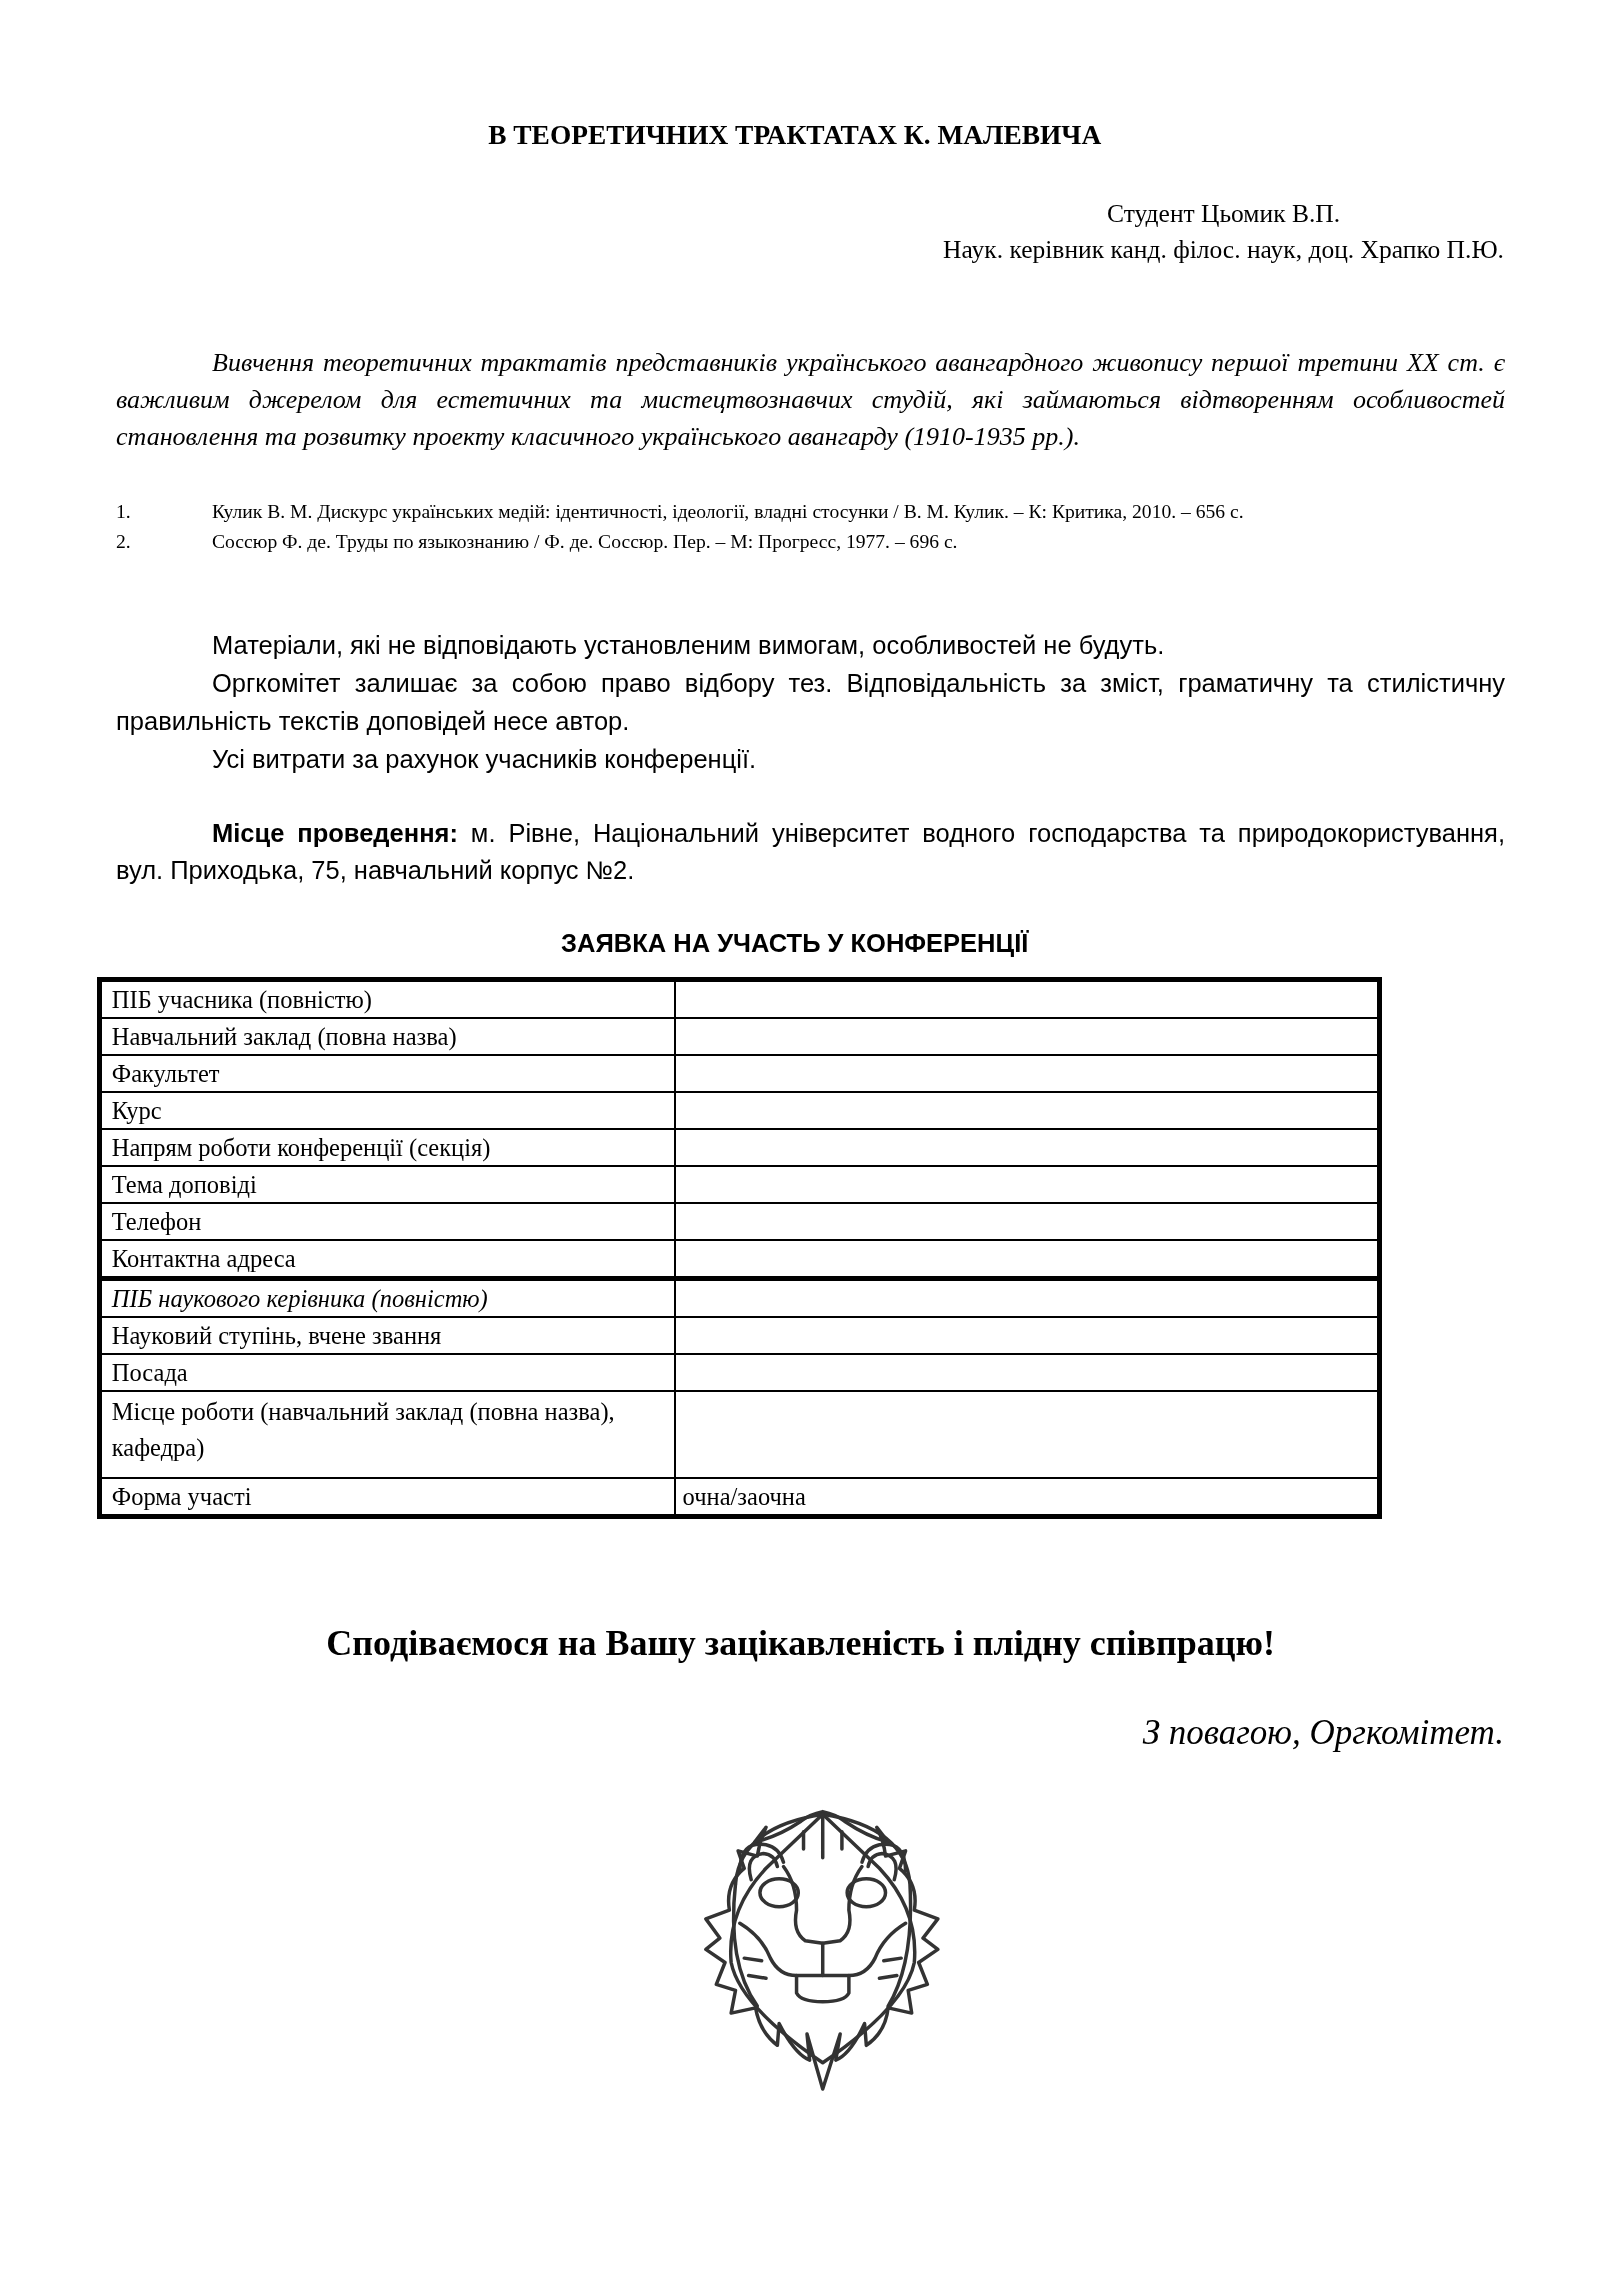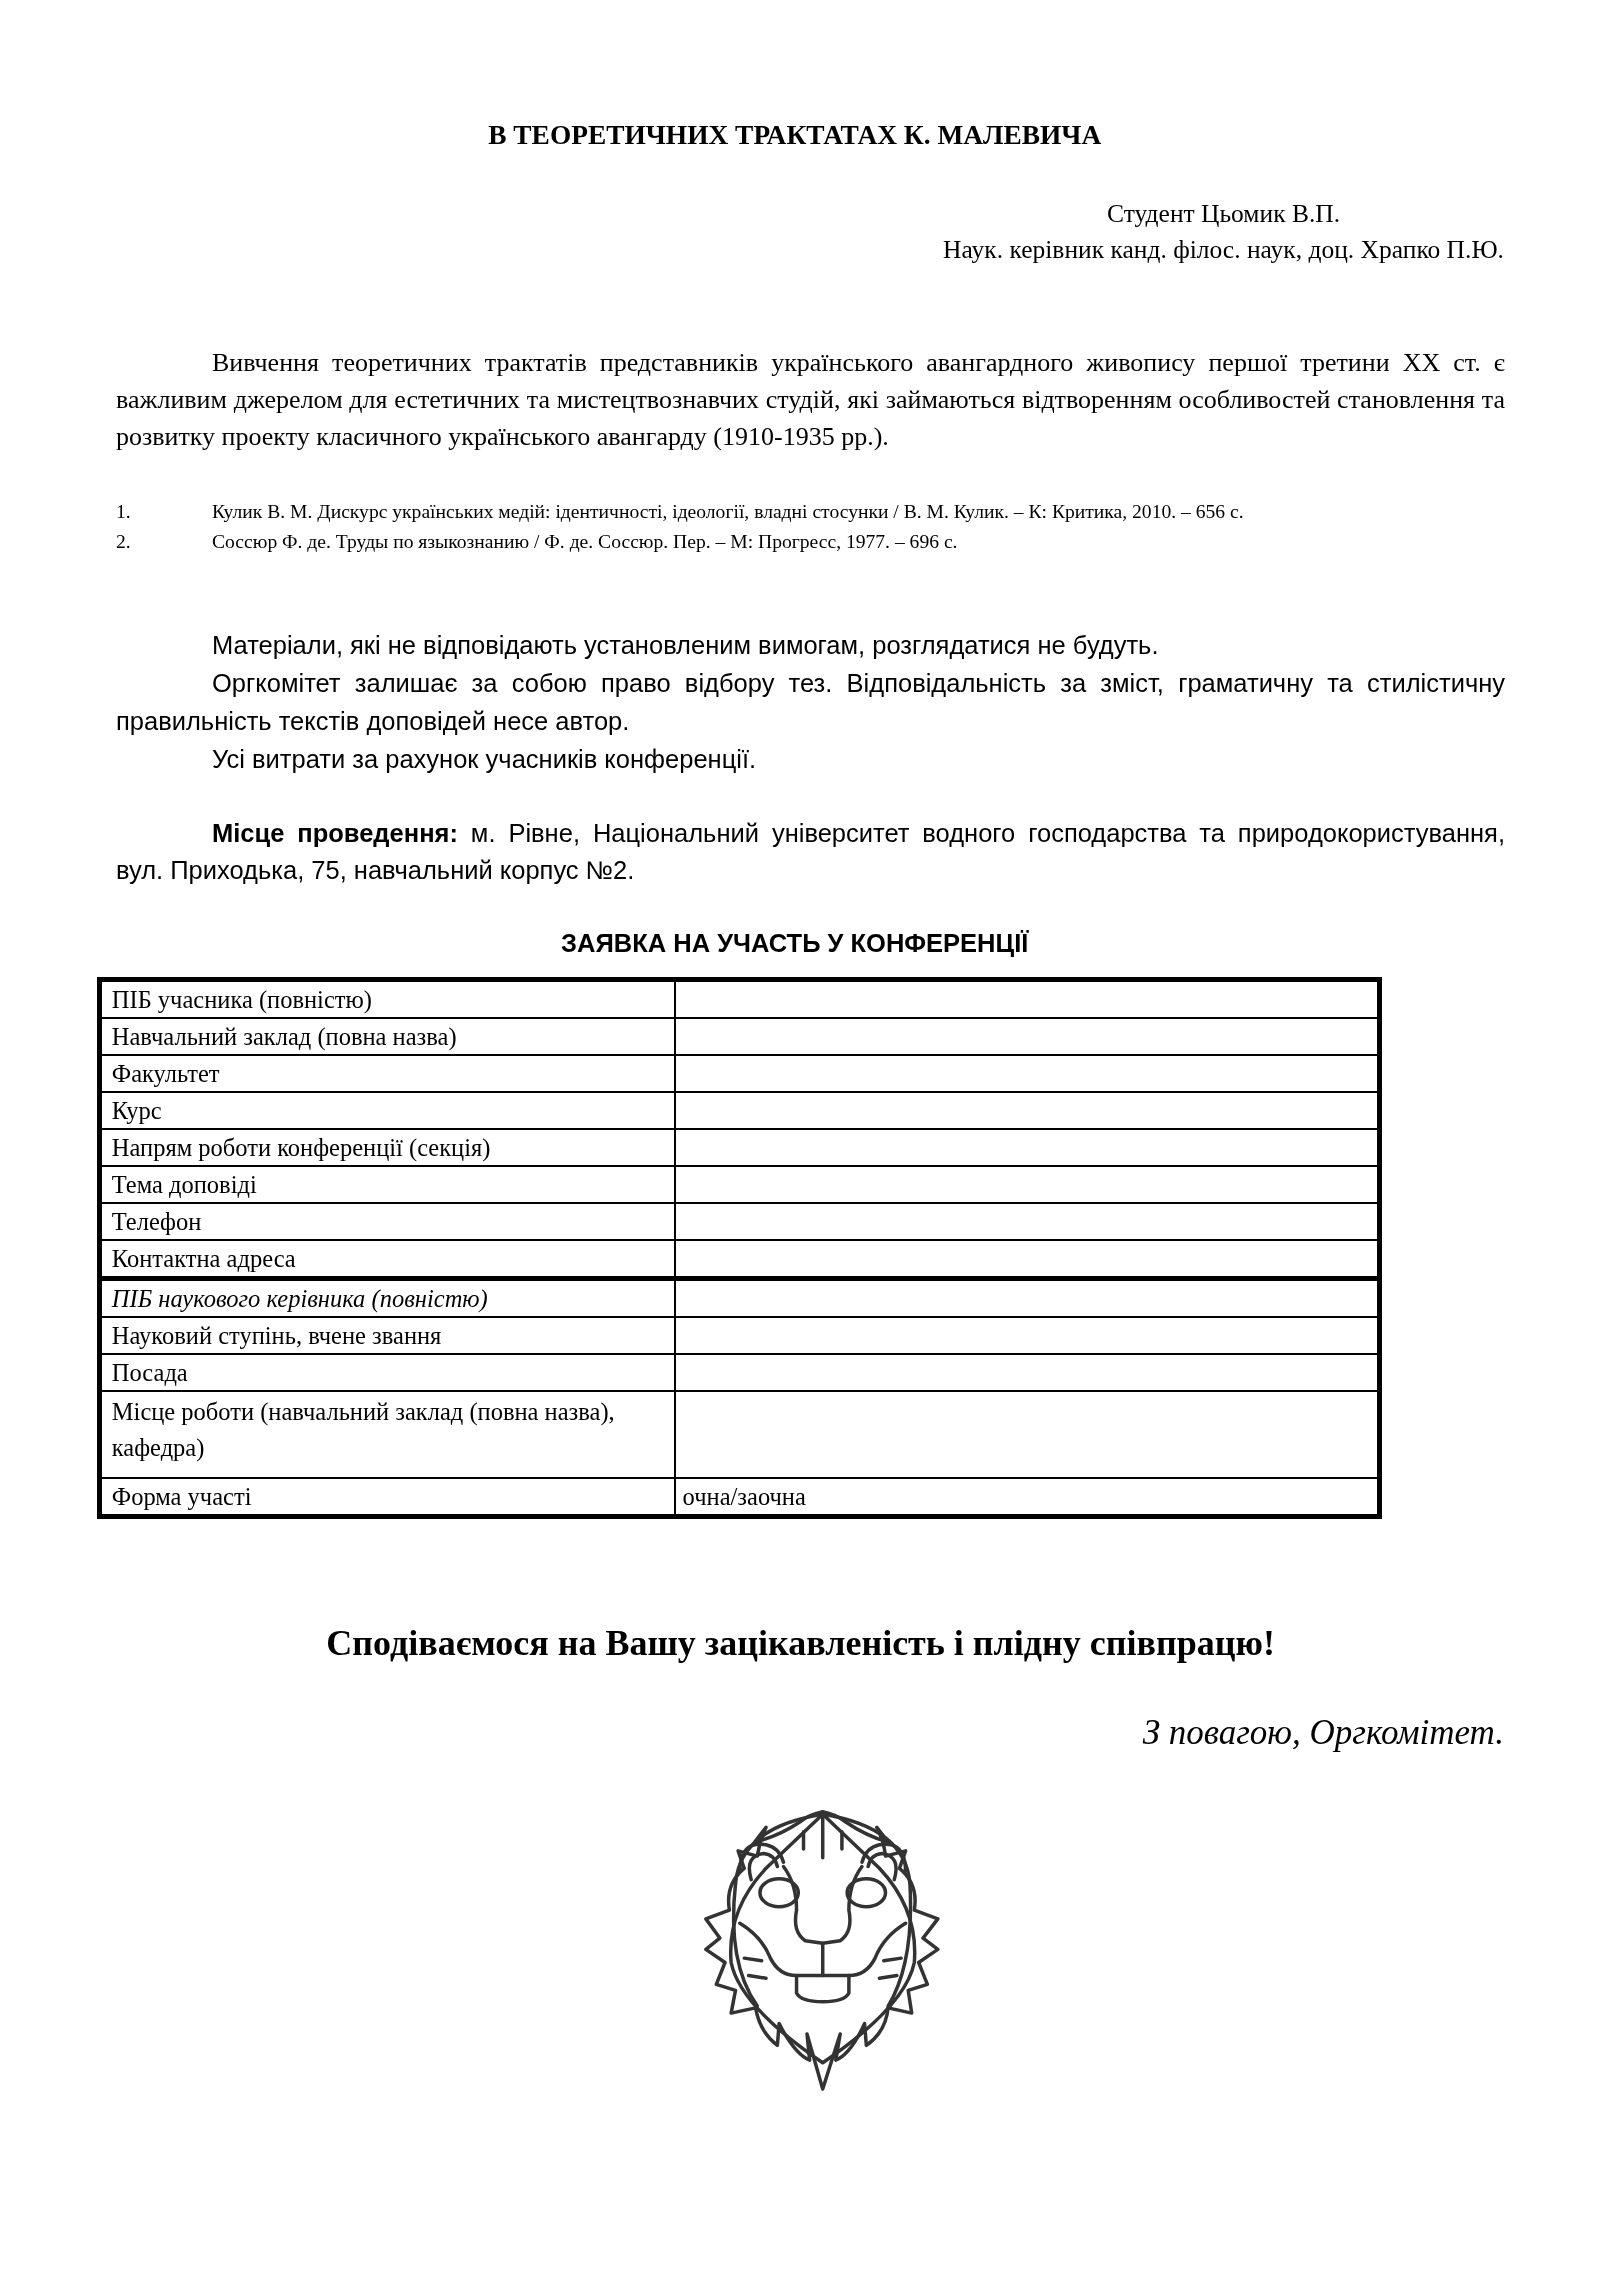--- a/index.html
+++ b/index.html
@@ -10,21 +10,21 @@
   .page-title {
     position: absolute; left: 0; width: 1613px; top: 120px;
     text-align: center; font-weight: bold; font-size: 27.4px;
     transform: translateX(-11.8px);
   }
   .author-block { position: absolute; right: 109px; top: 196px; text-align: center; font-size: 25.5px; line-height: 36px; }
   .author-block .aff { font-style: italic; }
 
   .abstract {
     position: absolute; left: 116px; width: 1389px; top: 344px;
-    font-size: 26px; line-height: 37px; text-align: justify; text-indent: 96px;
+    font-size: 26px; line-height: 37px; text-align: justify; text-indent: 96px; font-style: italic;
   }
   .refs { position: absolute; left: 116px; width: 1389px; top: 497px; font-size: 19.6px; line-height: 30px; }
   .ref-item { text-align: justify; }
   .ref-num { display: inline-block; width: 96px; }
 
   .notes { position: absolute; left: 116px; width: 1389px; top: 626px; font-size: 25.5px; line-height: 38px; }
   .notes p { margin: 0; text-indent: 96px; text-align: justify; }
 
   .venue { position: absolute; left: 116px; width: 1389px; top: 815px; font-size: 25.5px; line-height: 37px; text-align: justify; text-indent: 96px; }
   .venue b { font-weight: bold; }
@@ -61,21 +61,21 @@
 <div class="refs serif">
   <div class="ref-item">
     <span class="ref-num">1.</span><span>Кулик В. М. Дискурс українських медій: ідентичності, ідеології, владні стосунки / В. М. Кулик. – К: Критика, 2010. – 656 с.</span>
   </div>
   <div class="ref-item">
     <span class="ref-num">2.</span><span>Соссюр Ф. де. Труды по языкознанию / Ф. де. Соссюр. Пер. – М: Прогресс, 1977. – 696 с.</span>
   </div>
 </div>
 
 <div class="notes sans">
-  <p>Матеріали, які не відповідають установленим вимогам, розглядатися не будуть.</p>
+  <p>Матеріали, які не відповідають установленим вимогам, особливостей не будуть.</p>
   <p>Оргкомітет залишає за собою право відбору тез. Відповідальність за зміст, граматичну та стилістичну правильність текстів доповідей несе автор.</p>
   <p>Усі витрати за рахунок учасників конференції.</p>
 </div>
 
 <div class="venue sans"><b>Місце проведення:</b><span> м. Рівне, Національний університет водного господарства та природокористування, вул. Приходька, 75, навчальний корпус №2.</span></div>
 
 <div class="form-title sans">ЗАЯВКА НА УЧАСТЬ У КОНФЕРЕНЦІЇ</div>
 
 <table class="form-table serif">
   <tbody>

